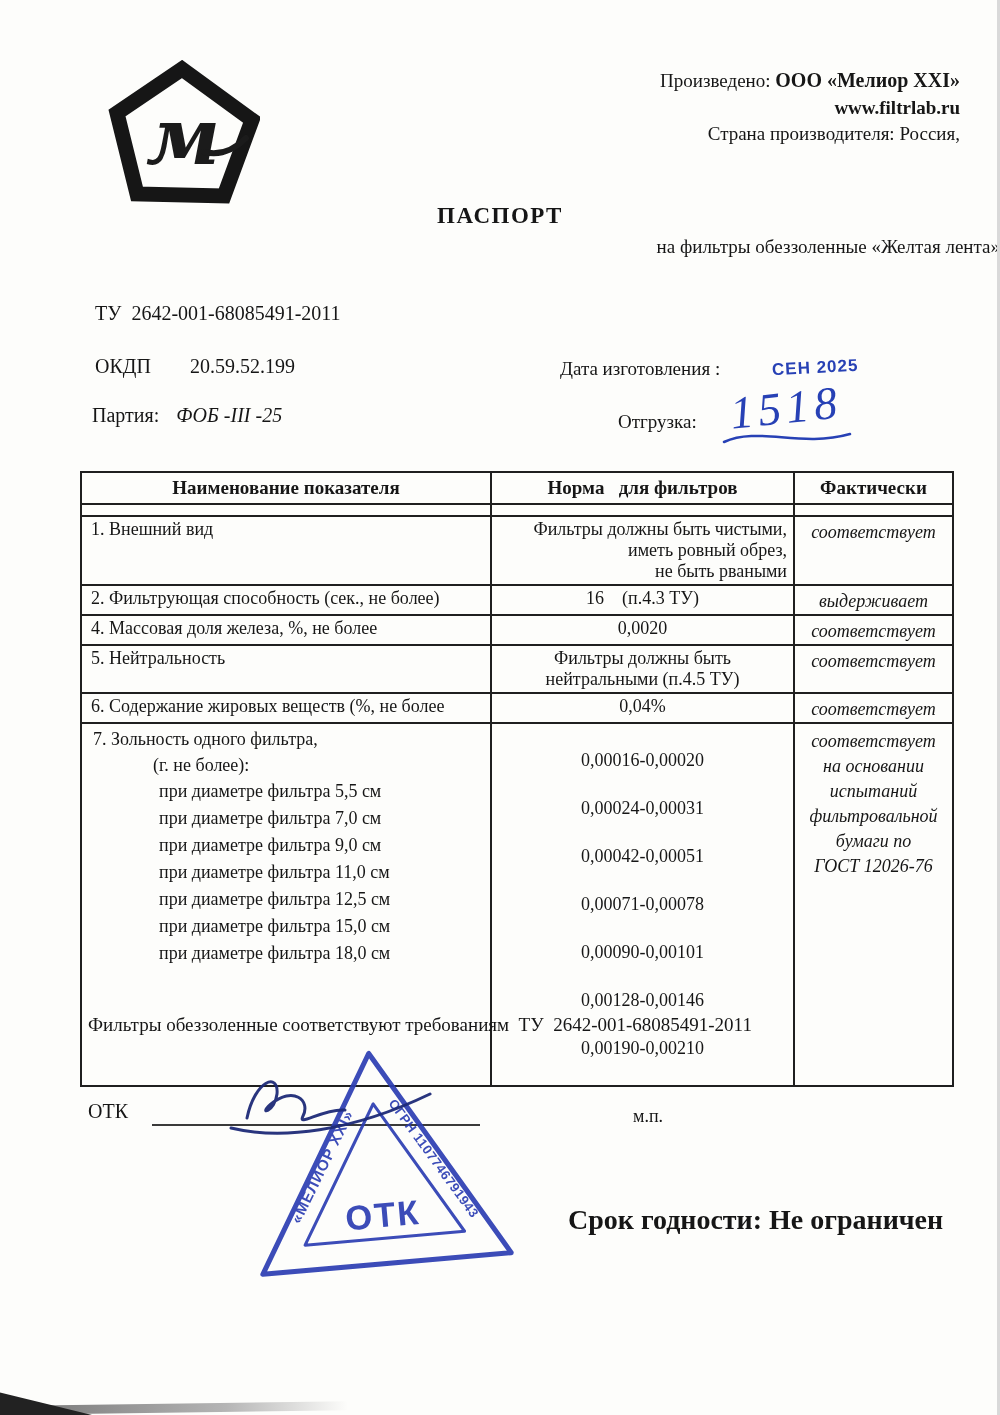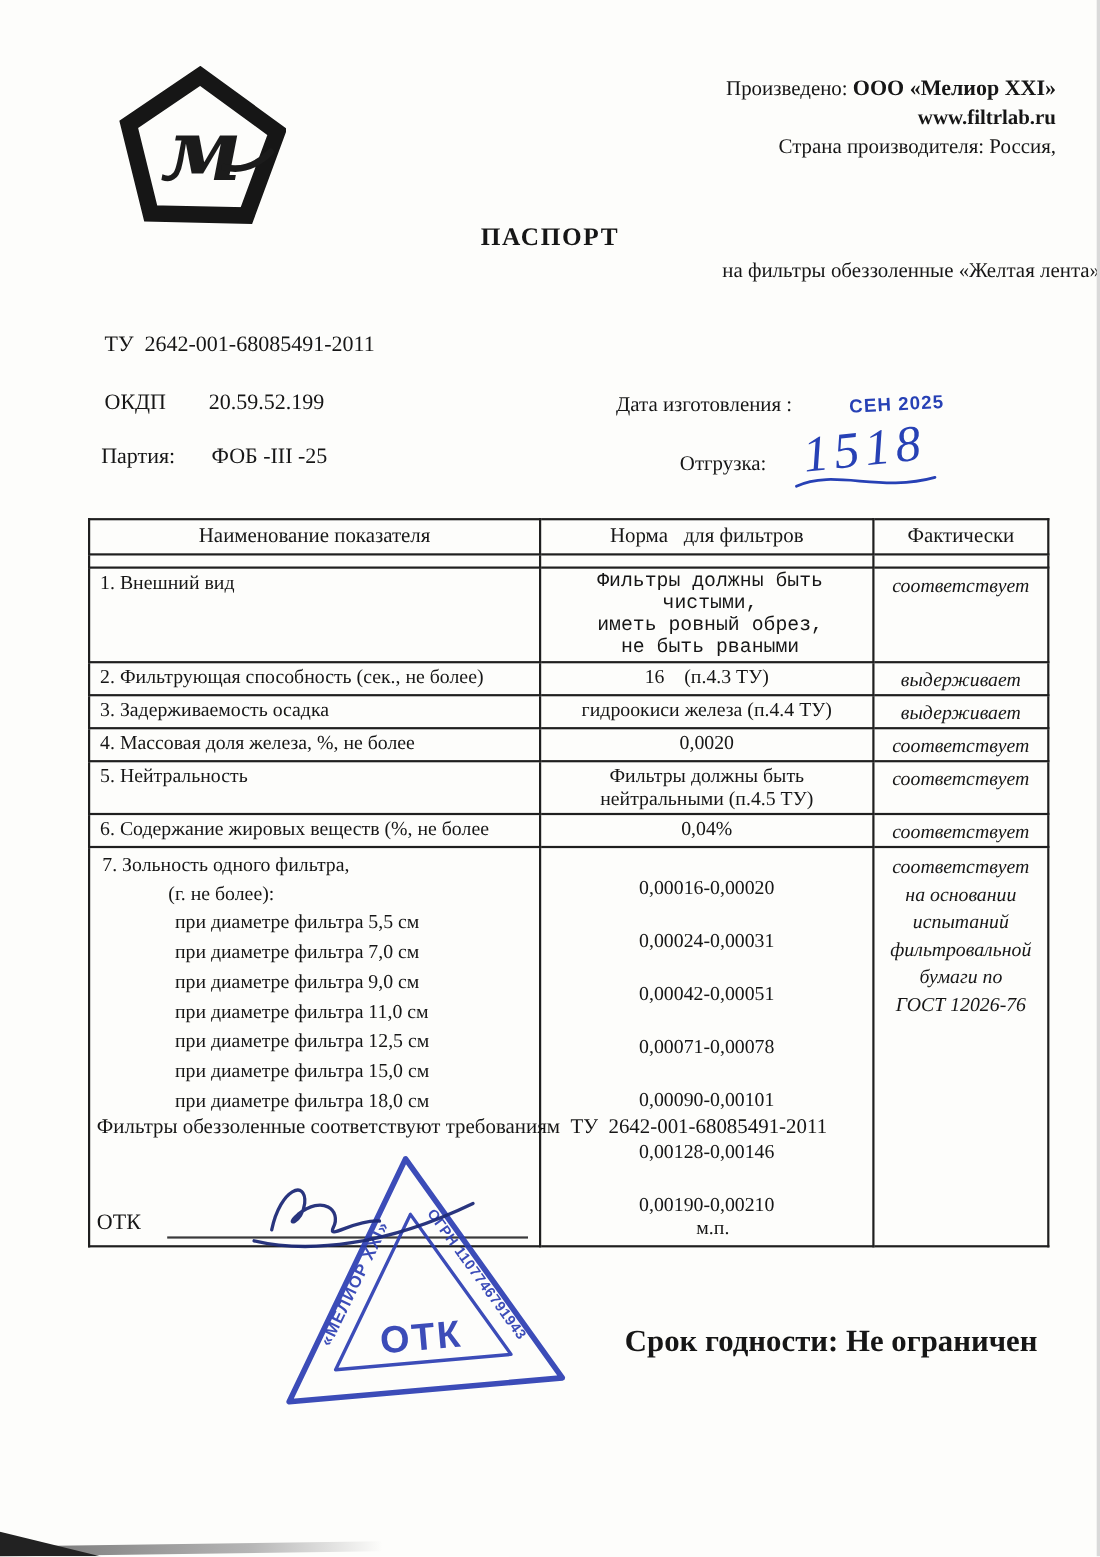--- a/index.html
+++ b/index.html
@@ -26,40 +26,40 @@
   .subtitle { left: 0; top: 236px; width: 1000px; text-align: right; font-size: 19px; }
 
   .tu-line   { left: 95px; top: 302px; font-size: 20px; }
   .okdp-line { left: 95px; top: 355px; font-size: 20px; }
   .okdp-line .val { margin-left: 34px; }
   .date-label { left: 560px; top: 358px; font-size: 19px; }
   .date-stamp { left: 772px; top: 358px; font-family: "Liberation Sans", sans-serif;
                 font-size: 17px; font-weight: bold; color: #2741b5;
                 letter-spacing: 1px; transform: rotate(-3deg); }
   .party-line { left: 92px; top: 404px; font-size: 20px; }
-  .party-line .val { margin-left: 28px; }
+  .party-line .val { margin-left: 12px; font-style: italic; }
   .ship-label { left: 618px; top: 411px; font-size: 19px; }
   .ship-value { left: 730px; top: 381px; font-size: 46px; font-style: italic;
                 color: #2741b5; letter-spacing: 5px; transform: rotate(-6deg); }
   .ship-flourish { left: 722px; top: 430px; }
 
   .made-from { left: 150px; top: 449px; font-size: 19px; }
 
   
   .spec-table { position: absolute; left: 80px; top: 471px; width: 872px;
                 border-collapse: collapse; font-size: 18px; table-layout: fixed; }
   .spec-table col.c1 { width: 410px; }
   .spec-table col.c2 { width: 303px; }
   .spec-table col.c3 { width: 159px; }
   .spec-table th, .spec-table td { border: 2px solid #1f1f1f; padding: 2px 6px; vertical-align: top; }
-  .spec-table th { font-weight: normal; font-size: 19px; text-align: center; padding: 4px 2px; }
+  .spec-table th { font-weight: bold; font-size: 19px; text-align: center; padding: 4px 2px; }
   .spec-table tr.spacer td { height: 12px; padding: 0; }
   .spec-table td.name { padding-left: 9px; }
   .spec-table td.norm { text-align: center; white-space: pre-line; }
-  .spec-table td.norm.left { text-align: center; padding-left: 12px; font-family: Liberation Mono, monospace; }
+  .spec-table td.norm.left { text-align: right; padding-left: 12px; }
   .spec-table td.fact { text-align: center; white-space: pre-line; padding-top: 5px; font-style: italic; }
   .ash-title { padding-left: 2px; line-height: 26px; }
   .ash-sub   { padding-left: 62px; line-height: 26px; }
   .ash-item  { padding-left: 68px; line-height: 27px; }
   .ash-norms { padding-top: 55px; }
   .ash-norms div { line-height: 27px; }
   td.ash-fact { padding-top: 50px; line-height: 25px; }
 
   
   .warning    { left: 137px; top: 986px; font-size: 20px; font-weight: bold; letter-spacing: .5px; }
@@ -145,25 +145,20 @@
       <tr>
         <td class="name">1. Внешний вид</td>
         <td class="norm left">Фильтры должны быть чистыми,
 иметь ровный обрез,
 не быть рваными</td>
         <td class="fact">соответствует</td>
       </tr>
       <tr>
         <td class="name">2. Фильтрующая способность (сек., не более)</td>
         <td class="norm">16&nbsp;&nbsp;&nbsp;&nbsp;(п.4.3 ТУ)</td>
-        <td class="fact">выдерживает</td>
-      </tr>
-      <tr>
-        <td class="name">3. Задерживаемость осадка</td>
-        <td class="norm">гидроокиси железа (п.4.4 ТУ)</td>
         <td class="fact">выдерживает</td>
       </tr>
       <tr>
         <td class="name">4. Массовая доля железа, %, не более</td>
         <td class="norm">0,0020</td>
         <td class="fact">соответствует</td>
       </tr>
       <tr>
         <td class="name">5. Нейтральность</td>
         <td class="norm">Фильтры должны быть

